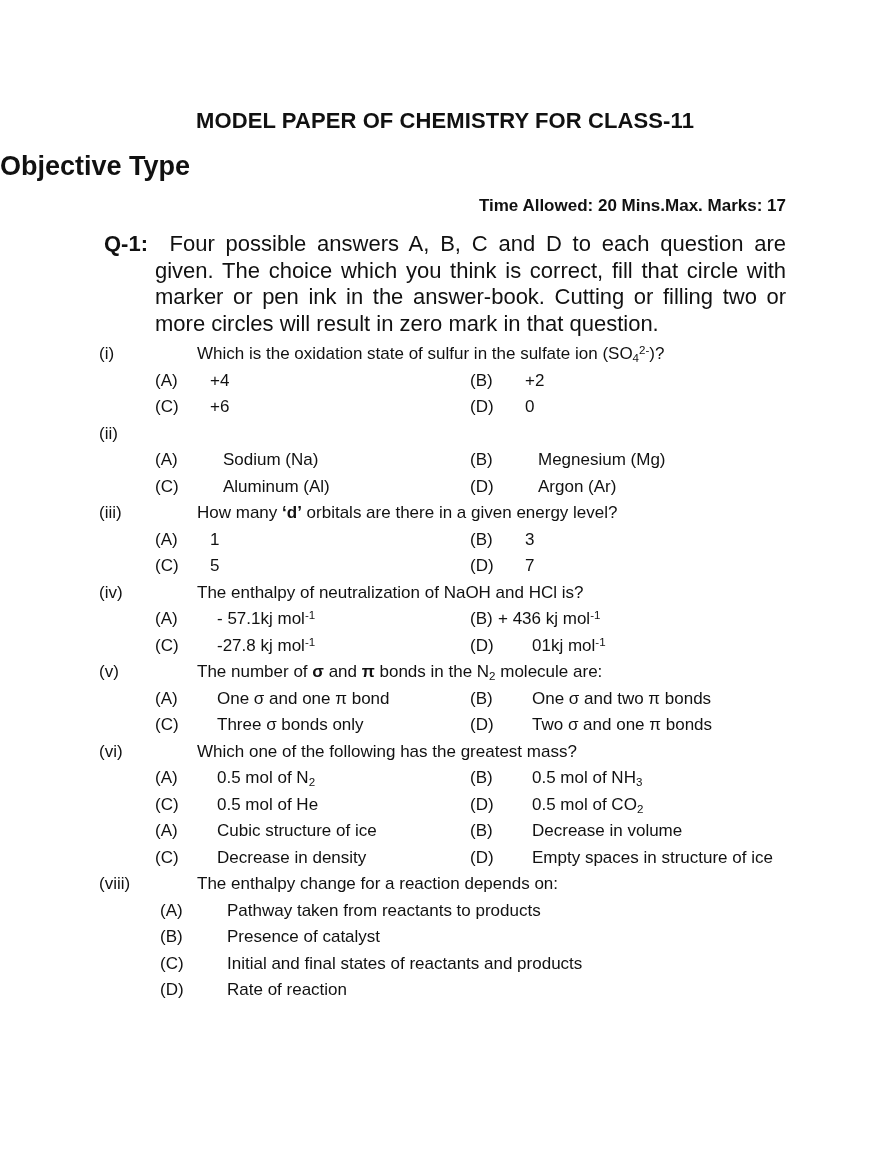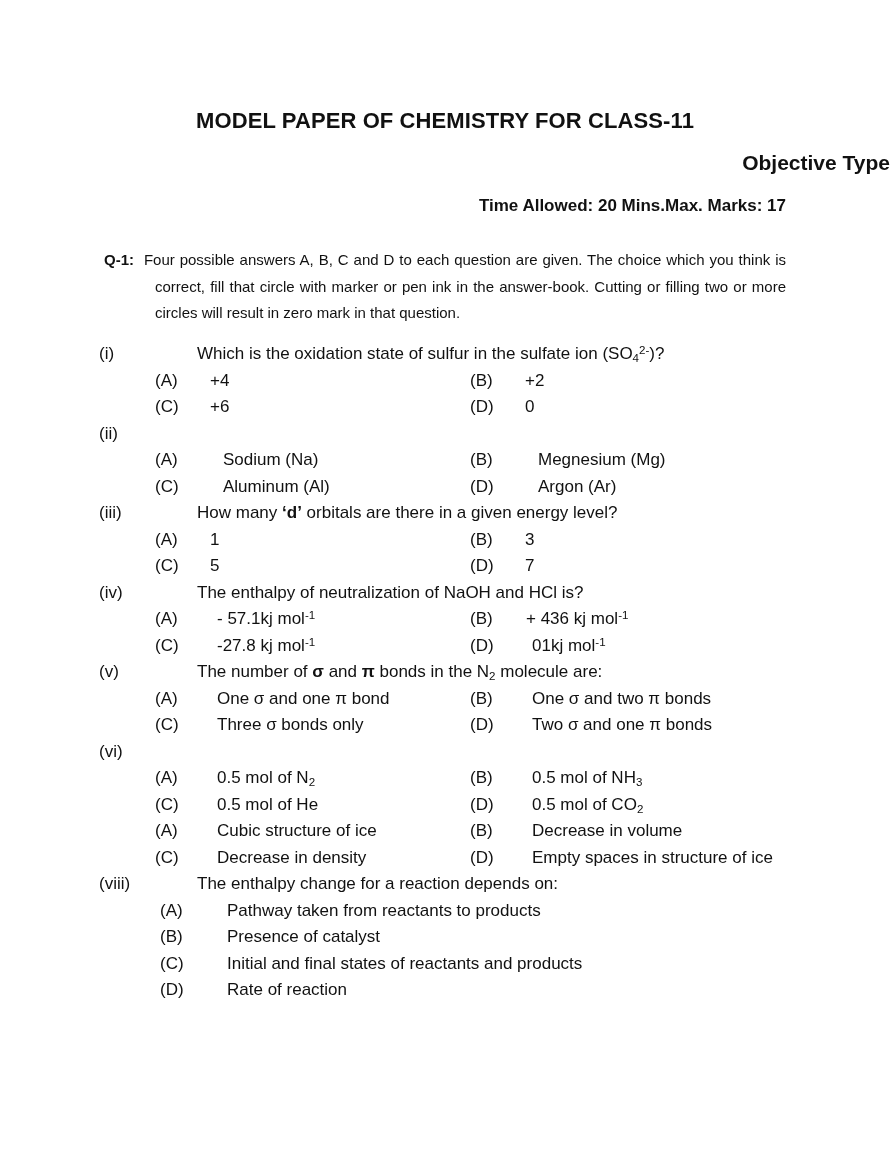--- a/index.html
+++ b/index.html
@@ -31,43 +31,43 @@
     text-align: center;
     font-size: 22px;
     font-weight: bold;
     letter-spacing: 0.1px;
   }
   .title-sub {
     position: absolute;
     left: 0;
     top: 151px;
     width: 890px;
-    text-align: right;
-    font-size: 21px;
+    text-align: left;
+    font-size: 27px;
     font-weight: bold;
   }
   .meta-row {
     position: absolute;
     left: 104px;
     top: 196px;
     width: 682px;
     display: flex;
     justify-content: flex-end;
     align-items: baseline;
     font-size: 17px;
     font-weight: bold;
   }
 
   
   .instruction {
     position: absolute;
     left: 104px;
-    top: 247px;
+    top: 231px;
     width: 682px;
-    font-size: 15px;
+    font-size: 22px;
     line-height: 26.5px;
     text-align: justify;
     text-justify: inter-word;
     text-indent: -51px;
     padding-left: 51px;
     box-sizing: border-box;
   }
   .instruction .q-label {
     font-weight: bold;
   }
@@ -123,21 +123,21 @@
     top: 0;
   }
   
   .col-left  { left: 155px; }
   .col-right { left: 470px; }
 
   
   .gap-sm  .opt-text { left: 55px; }
   .gap-md  .opt-text { left: 62px; }
   .gap-lg  .opt-text { left: 68px; }
-  .gap-xs  .opt-text { left: 56px; }
+  .gap-xs  .opt-text { left: 28px; }
 
   
   .opt-single {
     position: relative;
     height: 26.5px;
     line-height: 26.5px;
     font-size: 17px;
     white-space: nowrap;
   }
   .opt-single .opt-label { left: 160px; }
@@ -294,20 +294,21 @@
           </span>
           <span class="opt col-right gap-md">
             <span class="opt-label">(D)</span>
             <span class="opt-text">Two σ and one π bonds</span>
           </span>
         </div>
       </div>
       <div class="question">
         <div class="q-stem">
           <span class="q-num">(vi)</span>
+          <span class="q-text">Which one of the following has the greatest mass?</span>
         </div>
         <div class="opt-row">
           <span class="opt col-left gap-md">
             <span class="opt-label">(A)</span>
             <span class="opt-text">0.5 mol of N<sub>2</sub></span>
           </span>
           <span class="opt col-right gap-md">
             <span class="opt-label">(B)</span>
             <span class="opt-text">0.5 mol of NH<sub>3</sub></span>
           </span>

